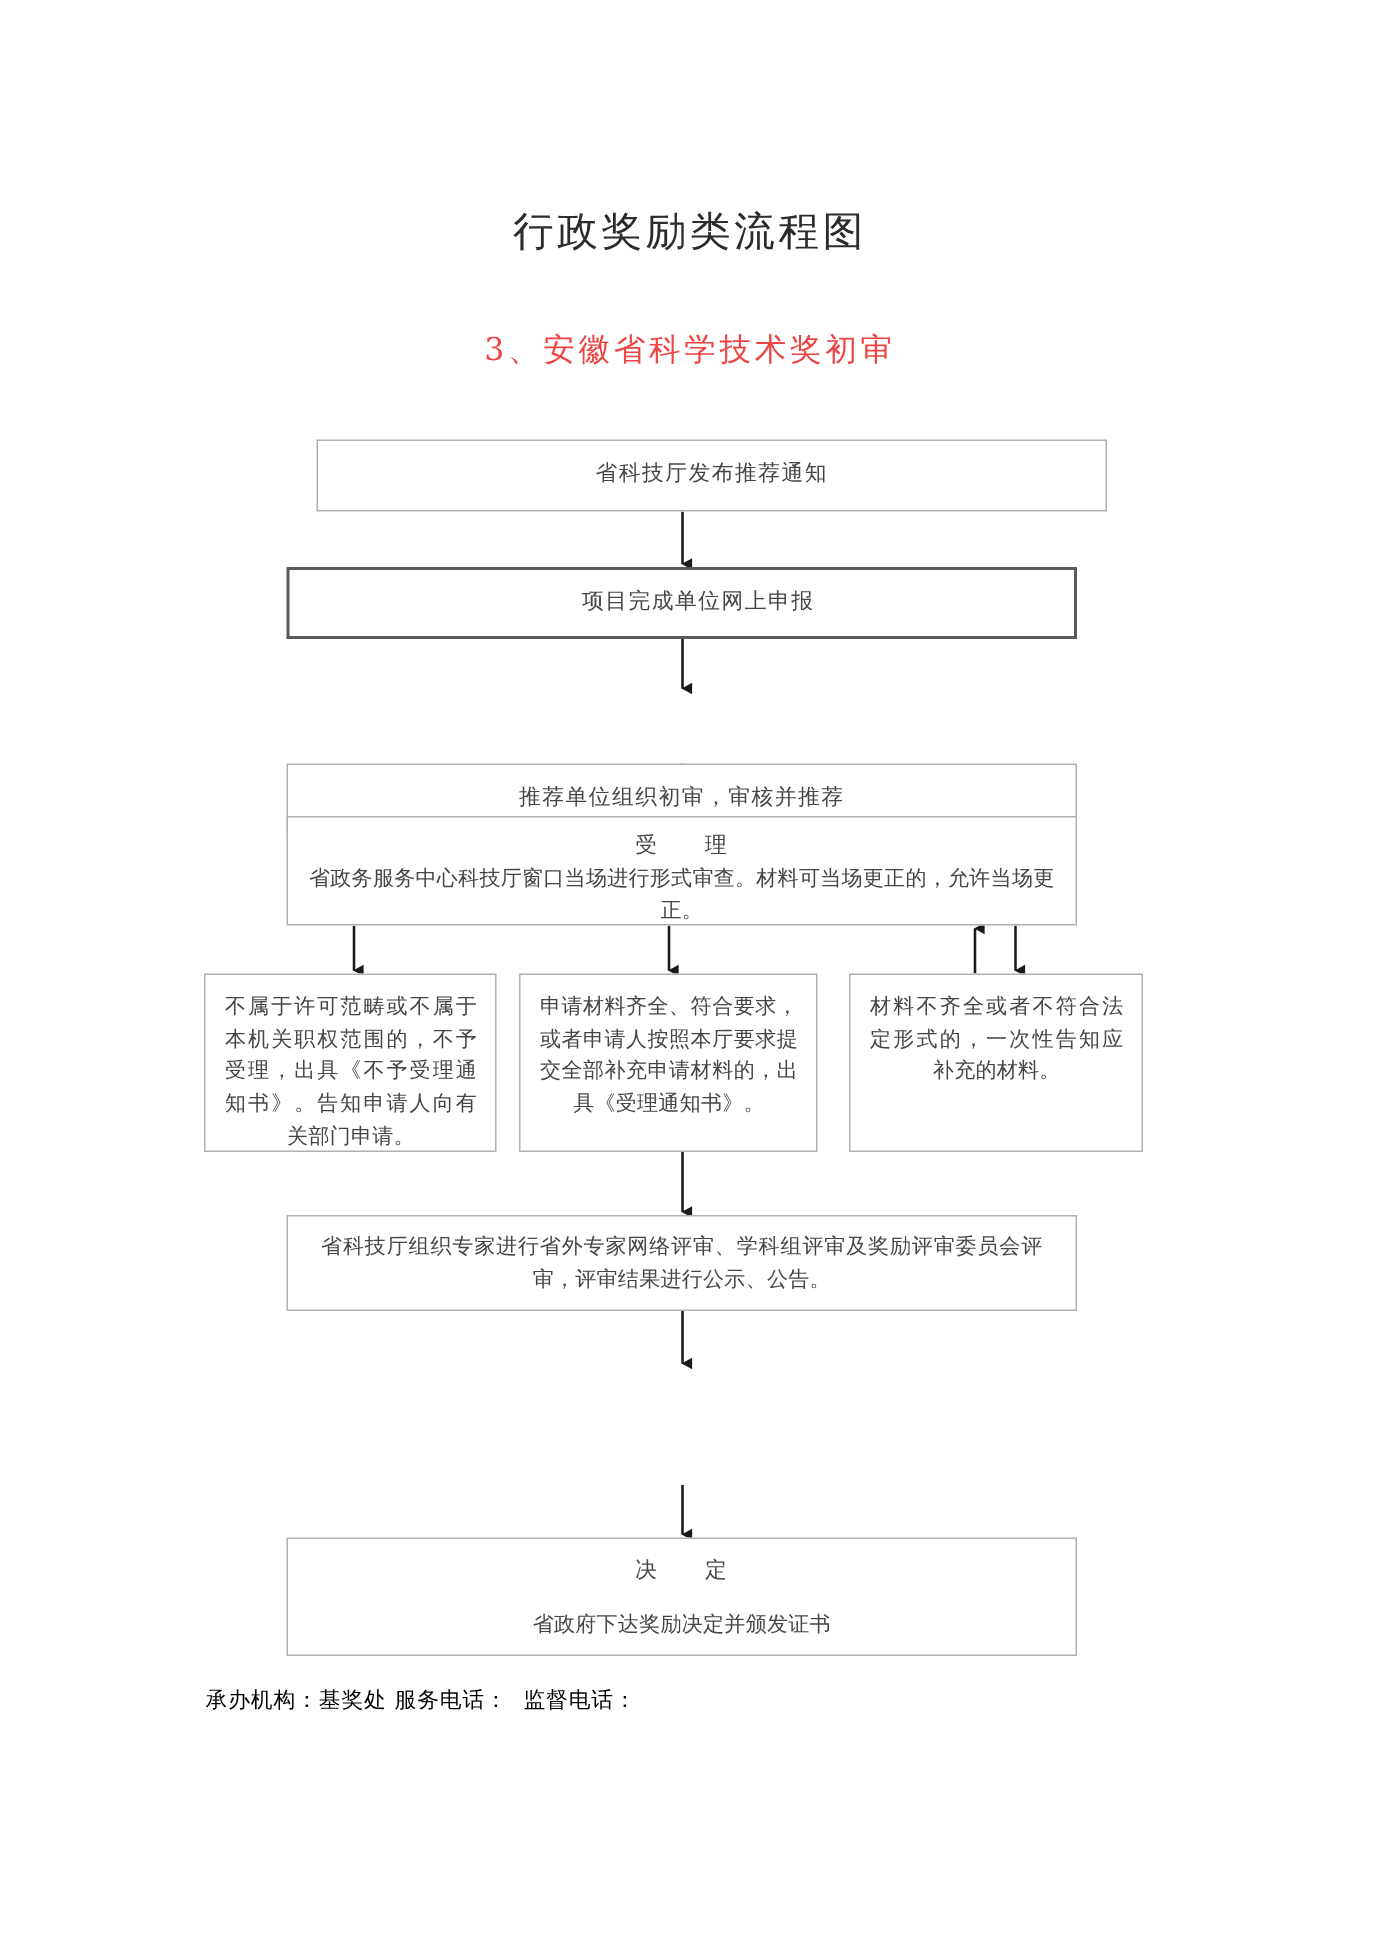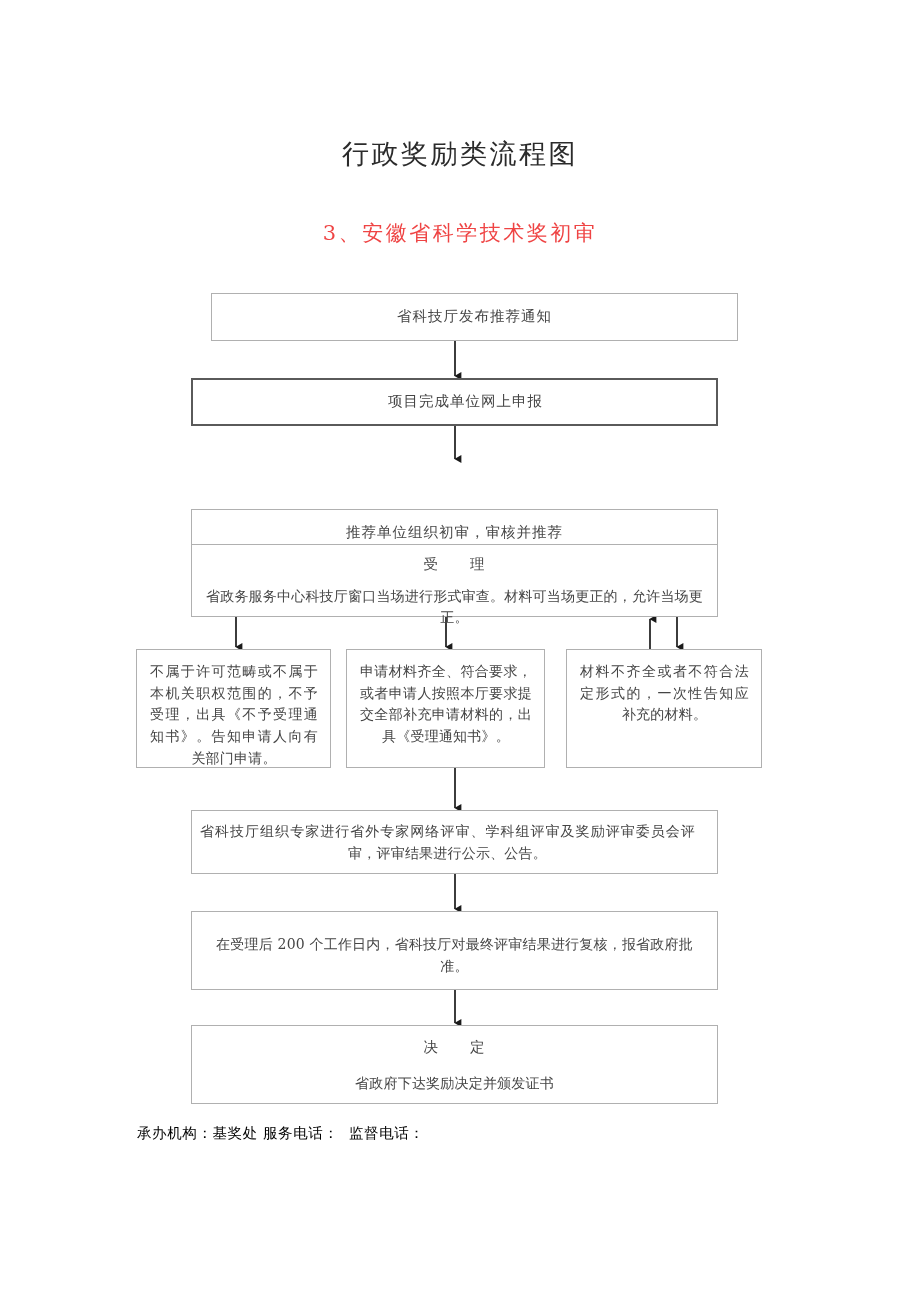--- a/index.html
+++ b/index.html
@@ -99,29 +99,29 @@
   .n-notice   { left: 191px; top: 293px;  width: 527px; height: 48px; margin-left: 20px; }
   .n-declare  { left: 191px; top: 378px;  width: 527px; height: 48px; padding-left: 22px; }
   .n-prelim   { left: 191px; top: 461px;  width: 527px; height: 48px; margin-top: 48px; }
 
   .n-notice .node-inner,
   .n-declare .node-inner,
   .n-prelim .node-inner { justify-content: center; }
 
   
   .n-accept   { left: 191px; top: 544px;  width: 527px; height: 73px; padding: 9px 12px 0 12px; }
-  .n-accept .node-title { margin-bottom: 10px; }
+  .n-accept .node-title { margin-bottom: 0; }
 
   
   .n-branch-left   { left: 136px; top: 649px; width: 195px; height: 119px; padding: 11px 12px 0 13px; }
   .n-branch-mid    { left: 346px; top: 649px; width: 199px; height: 119px; padding: 11px 12px 0 13px; }
   .n-branch-right  { left: 566px; top: 649px; width: 196px; height: 119px; padding: 11px 12px 0 13px; }
 
   
-  .n-review   { left: 191px; top: 810px;  width: 527px; height: 64px; padding: 10px 22px 0 8px; }
+  .n-review   { left: 191px; top: 810px;  width: 527px; height: 64px; padding: 10px 22px 0 22px; }
   .n-recheck  { left: 191px; top: 911px;  width: 527px; height: 79px; padding: 22px 16px 0 16px; }
   .n-decision { left: 191px; top: 1025px; width: 527px; height: 79px; padding: 11px 12px 0 12px; }
   .n-decision .node-title { margin-bottom: 14px; }
 
   
   .conn {
     position: absolute;
   }
   .conn svg { display: block; }
 
@@ -220,25 +220,20 @@
       <div class="node-body justify">材料不齐全或者不符合法定形式的，一次性告知应补充的材料。</div>
     </div>
   </div>
 
   <div class="node n-review">
     <div class="node-inner">
       <div class="node-body justify">省科技厅组织专家进行省外专家网络评审、学科组评审及奖励评审委员会评审，评审结果进行公示、公告。</div>
     </div>
   </div>
 
-  <div class="node n-recheck">
-    <div class="node-inner">
-      <div class="node-body">在受理后 200 个工作日内，省科技厅对最终评审结果进行复核，报省政府批准。</div>
-    </div>
-  </div>
 
   <div class="node n-decision">
     <div class="node-inner">
       <div class="node-title">决　　定</div>
       <div class="node-body">省政府下达奖励决定并颁发证书</div>
     </div>
   </div>
 
   <div class="footer-note">承办机构：基奖处 服务电话：  监督电话：</div>
 

